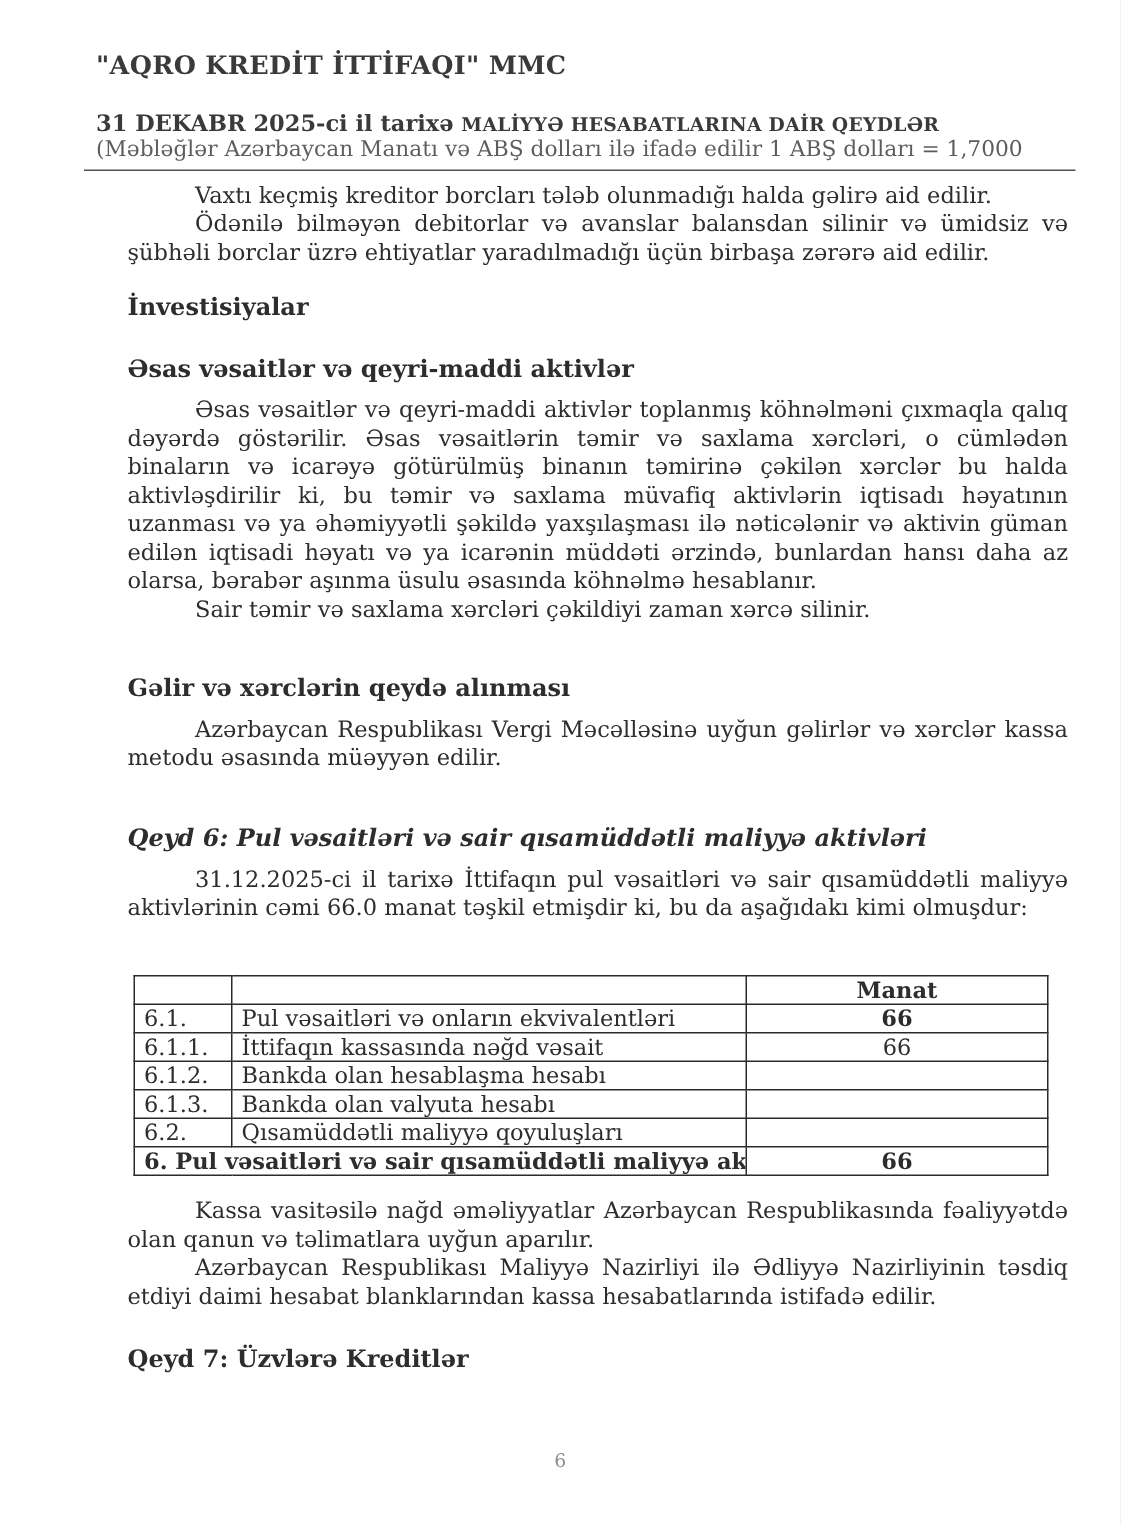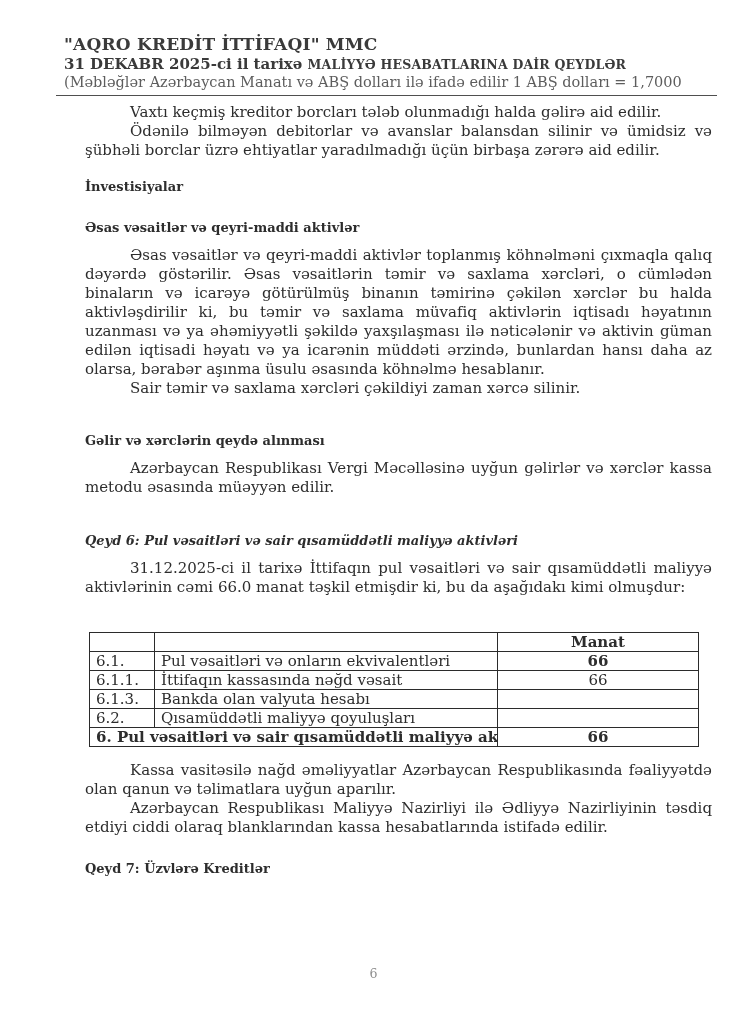--- a/index.html
+++ b/index.html
@@ -24,40 +24,40 @@
   .company-line {
     font-size: 17px;
     font-weight: bold;
     color: #3a3a3a;
     letter-spacing: 0.2px;
   }
   .title-line {
     font-size: 15px;
     font-weight: bold;
     color: #3a3a3a;
-    margin-top: 1px;
+    margin-top: 19px;
   }
   .title-line .caps-part { font-size: 12.5px; letter-spacing: 0.2px; }
   .subtitle-line {
     font-size: 14.5px;
     color: #5d5d5d;
     margin-top: 1px;
   }
 
   
   .doc-body {
     margin: 7px 35px 0 85px;
     font-size: 15px;
     line-height: 19px;
     text-align: justify;
   }
   .para { margin: 0; text-indent: 45px; }
   .heading {
     font-weight: bold;
-    font-size: 13px;
+    font-size: 16px;
     margin: 0;
     text-align: left;
   }
   .mt-sm { margin-top: 17px; }
   .mt-md { margin-top: 22px; }
   .mt-lg { margin-top: 33px; }
   .mt-xl { margin-top: 34px; font-style: italic; }
   .mb-h  { margin-bottom: 9px; }
 
   
@@ -145,38 +145,43 @@
         <td class="col-code">6.1.</td>
         <td class="col-label">Pul vəsaitləri və onların ekvivalentləri</td>
         <td class="col-value bold">66</td>
       </tr>
       <tr>
         <td class="col-code">6.1.1.</td>
         <td class="col-label">İttifaqın kassasında nəğd vəsait</td>
         <td class="col-value">66</td>
       </tr>
       <tr>
+        <td class="col-code">6.1.2.</td>
+        <td class="col-label">Bankda olan hesablaşma hesabı</td>
+        <td class="col-value"></td>
+      </tr>
+      <tr>
         <td class="col-code">6.1.3.</td>
         <td class="col-label">Bankda olan valyuta hesabı</td>
         <td class="col-value"></td>
       </tr>
       <tr>
         <td class="col-code">6.2.</td>
         <td class="col-label">Qısamüddətli maliyyə qoyuluşları</td>
         <td class="col-value"></td>
       </tr>
       <tr>
         <td colspan="2" class="total-label-cell">6. Pul vəsaitləri və sair qısamüddətli maliyyə aktivləri:</td>
         <td class="col-value total-value-cell">66</td>
       </tr>
     </tbody>
       </table>
 
     <p class="para">Kassa vasitəsilə nağd əməliyyatlar Azərbaycan Respublikasında fəaliyyətdə olan qanun və təlimatlara uyğun aparılır.</p>
-    <p class="para">Azərbaycan Respublikası Maliyyə Nazirliyi ilə Ədliyyə Nazirliyinin təsdiq etdiyi ciddi olaraq blanklarından kassa hesabatlarında istifadə edilir.</p>
+    <p class="para">Azərbaycan Respublikası Maliyyə Nazirliyi ilə Ədliyyə Nazirliyinin təsdiq etdiyi daimi hesabat blanklarından kassa hesabatlarında istifadə edilir.</p>
 
     <h4 class="heading mt-md">Qeyd 7: Üzvlərə Kreditlər</h4>
 
   </main>
 
   <div class="page-number">6</div>
 
 </div>
 
 </body></html>

